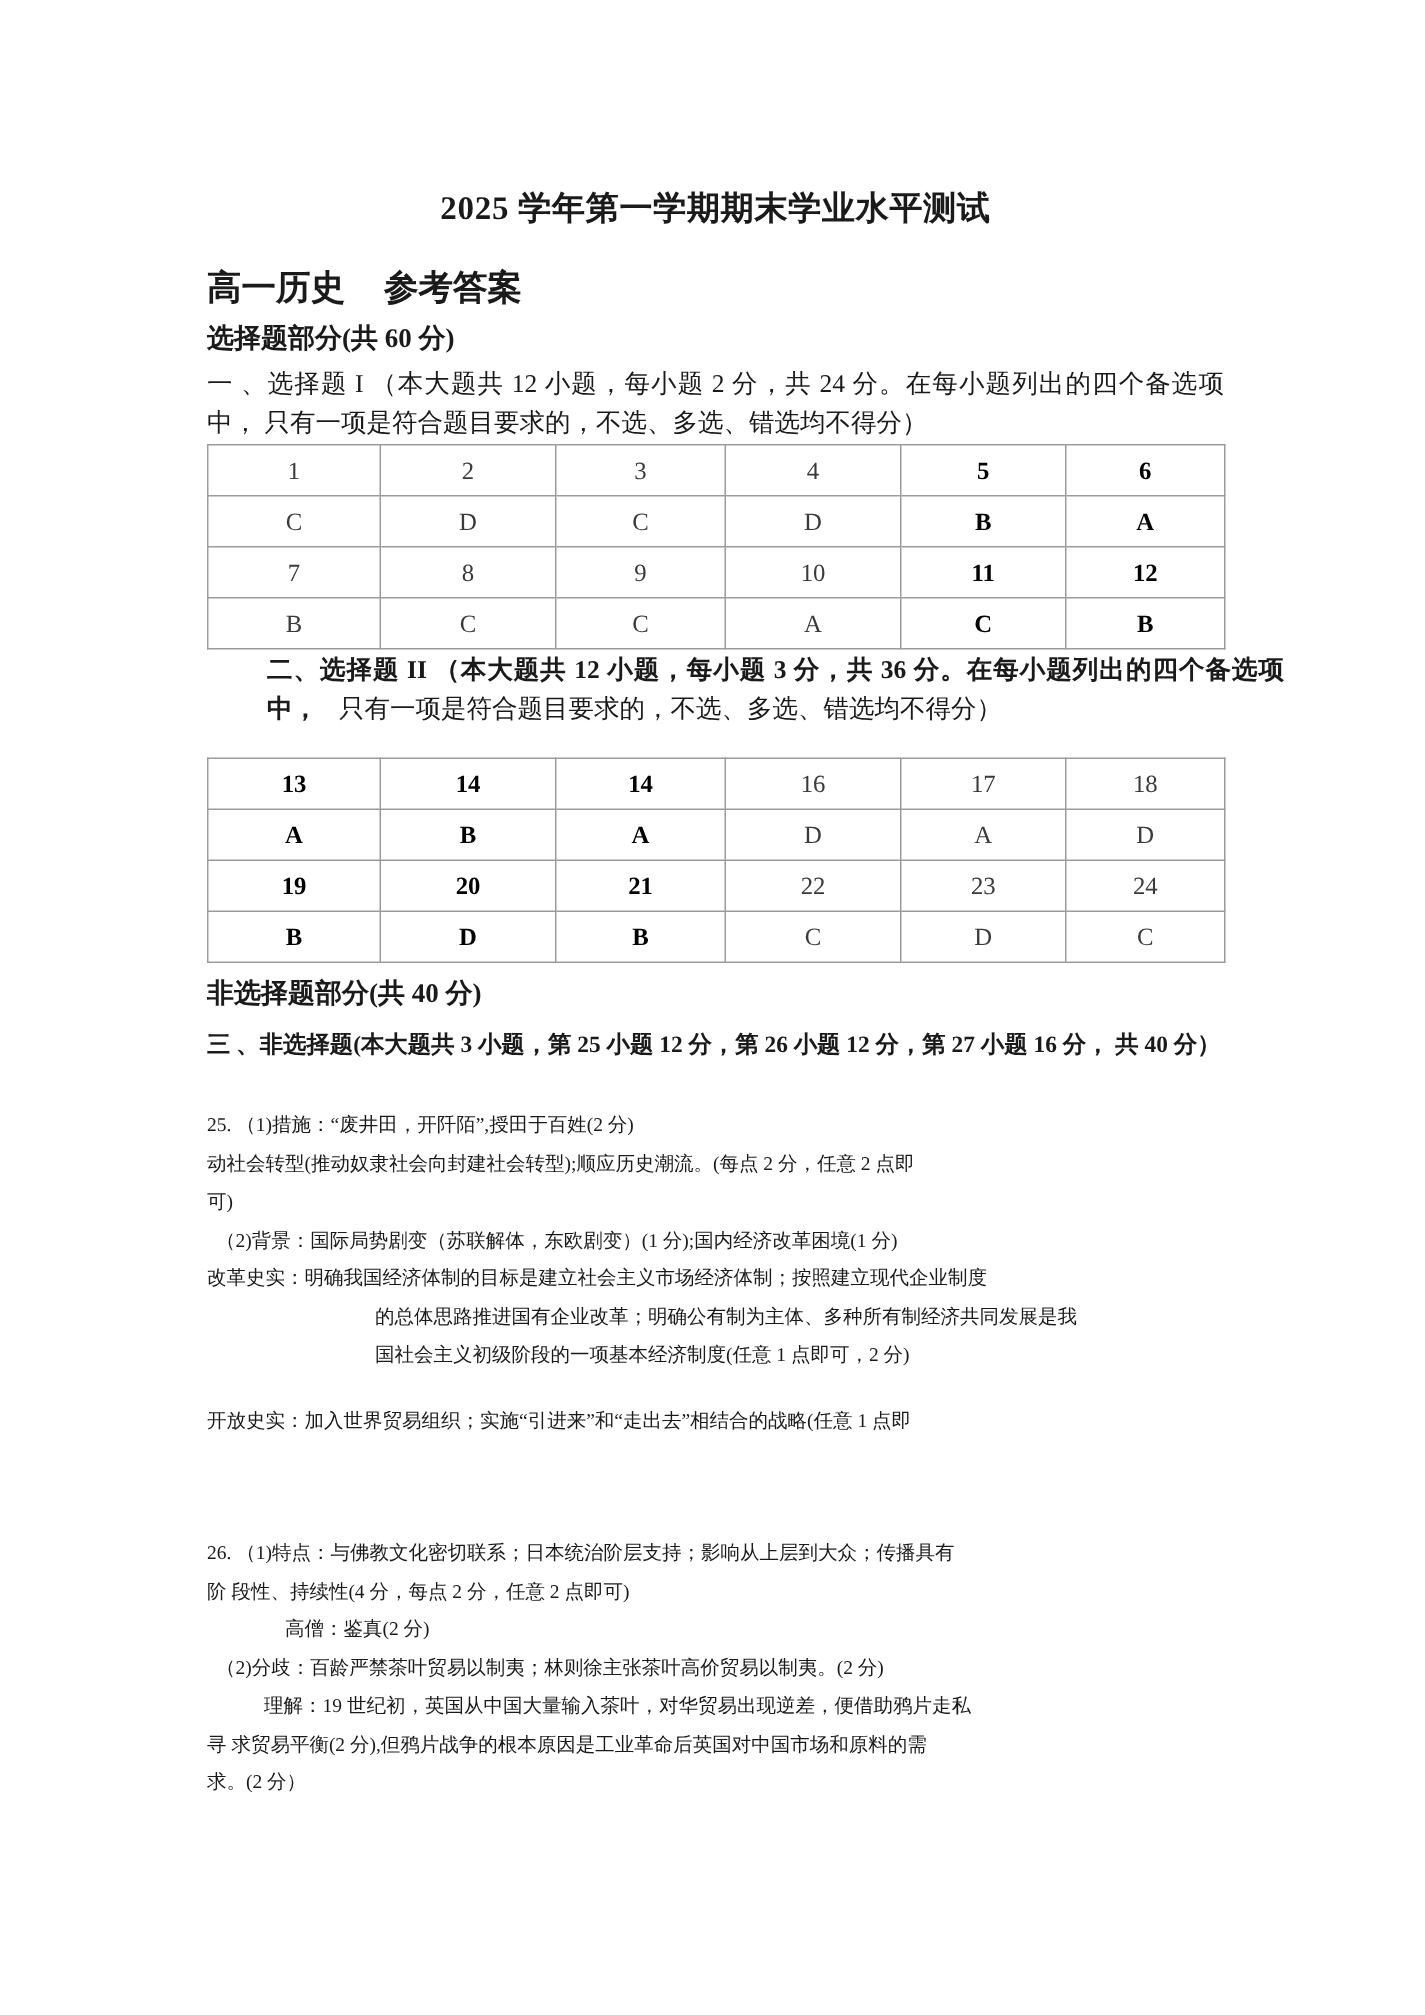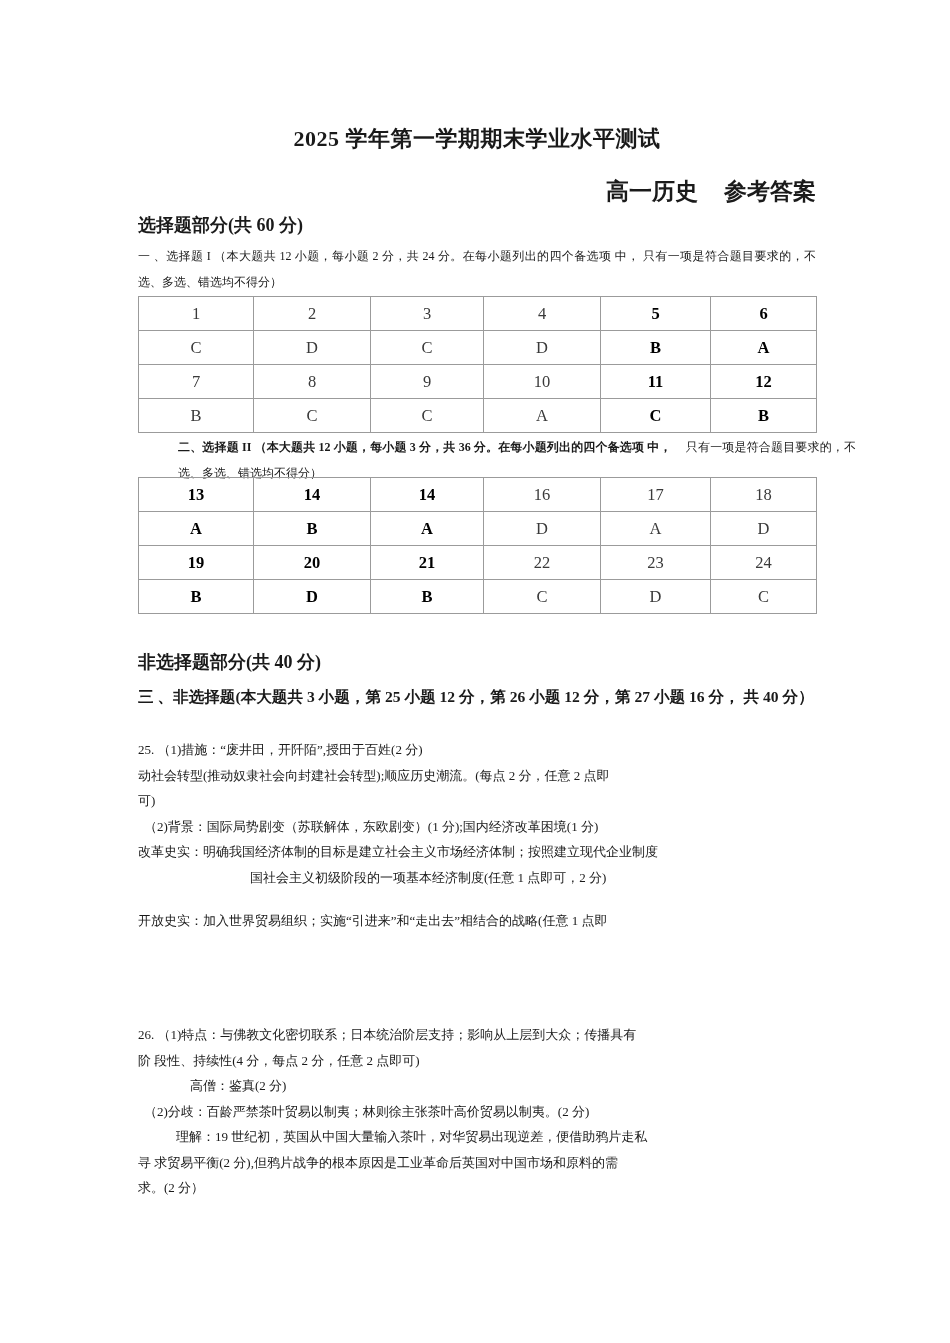--- a/index.html
+++ b/index.html
@@ -35,21 +35,21 @@
     font-weight: bold;
     font-size: 22px;
     letter-spacing: 0.5px;
     margin: 0;
     position: absolute;
     top: 124px;
     left: 0;
     width: 678px;
   }
   .doc-subtitle {
-    text-align: right;
+    text-align: left;
     font-weight: bold;
     font-size: 23px;
     margin: 0;
     position: absolute;
     top: 176px;
     left: 0;
     width: 678px;
   }
   .doc-subtitle .gap { display: inline-block; width: 26px; }
   .section-banner {
@@ -62,40 +62,40 @@
     width: 678px;
   }
   #banner-choice { top: 213px; }
   #banner-nonchoice { top: 650px; }
 
   
   .instr {
     position: absolute;
     left: 0;
     width: 678px;
-    font-size: 12px;
+    font-size: 17px;
     line-height: 26px;
     text-align: justify;
   }
   #instr-1 { top: 243px; }
   #instr-2 { top: 434px; font-weight: bold; margin-left: 40px; }
   #instr-2 .light { font-weight: normal; }
   #instr-3 { top: 684px; font-weight: bold; font-size: 15.6px; }
   .instr .sp2 { display: inline-block; width: 14px; }
 
   
   table.ans {
     position: absolute;
     left: 0;
     border-collapse: collapse;
     width: 678px;
     table-layout: fixed;
   }
   #table-1 { top: 296px; }
-  #table-2 { top: 477px; padding-left: 29px; }
+  #table-2 { top: 505px; padding-left: 29px; }
   table.ans td {
     border: 1px solid #9b9b9b;
     height: 33px;
     text-align: center;
     vertical-align: middle;
     font-size: 16.5px;
     font-family: "Liberation Serif", "DejaVu Serif", serif;
     color: #3a3a3a;
     padding: 0;
   }
@@ -249,20 +249,21 @@
       <span>三 、非选择题(本大题共 3 小题，第 25 小题 12 分，第 26 小题 12 分，第 27 小题</span>
       <span>16 分， 共 40 分）</span>
     </div>
 
     <div class="ansblock" id="q25">
       <p class="ind1">25. （1)措施：“废井田，开阡陌”,授田于百姓(2 分)</p>
       <p class="ind1">动社会转型(推动奴隶社会向封建社会转型);顺应历史潮流。(每点 2 分，任意 2 点即</p>
       <p class="ind1">可)</p>
       <p class="ind1" style="text-indent:6px">（2)背景：国际局势剧变（苏联解体，东欧剧变）(1 分);国内经济改革困境(1 分)</p>
       <p class="ind1">改革史实：明确我国经济体制的目标是建立社会主义市场经济体制；按照建立现代企业制度</p>
+      <p class="hang">的总体思路推进国有企业改革；明确公有制为主体、多种所有制经济共同发展是我</p>
       <p class="hang">国社会主义初级阶段的一项基本经济制度(任意 1 点即可，2 分)</p>
       <p class="ind1" style="margin-top:18px">开放史实：加入世界贸易组织；实施“引进来”和“走出去”相结合的战略(任意 1 点即</p>
     </div>
 
     <div class="ansblock" id="q26">
       <p class="ind1">26. （1)特点：与佛教文化密切联系；日本统治阶层支持；影响从上层到大众；传播具有</p>
       <p class="ind1">阶 段性、持续性(4 分，每点 2 分，任意 2 点即可)</p>
       <p class="ind1" style="text-indent:52px">高僧：鉴真(2 分)</p>
       <p class="ind1" style="text-indent:6px">（2)分歧：百龄严禁茶叶贸易以制夷；林则徐主张茶叶高价贸易以制夷。(2 分)</p>
       <p class="ind2" style="text-indent:38px">理解：19 世纪初，英国从中国大量输入茶叶，对华贸易出现逆差，便借助鸦片走私</p>

